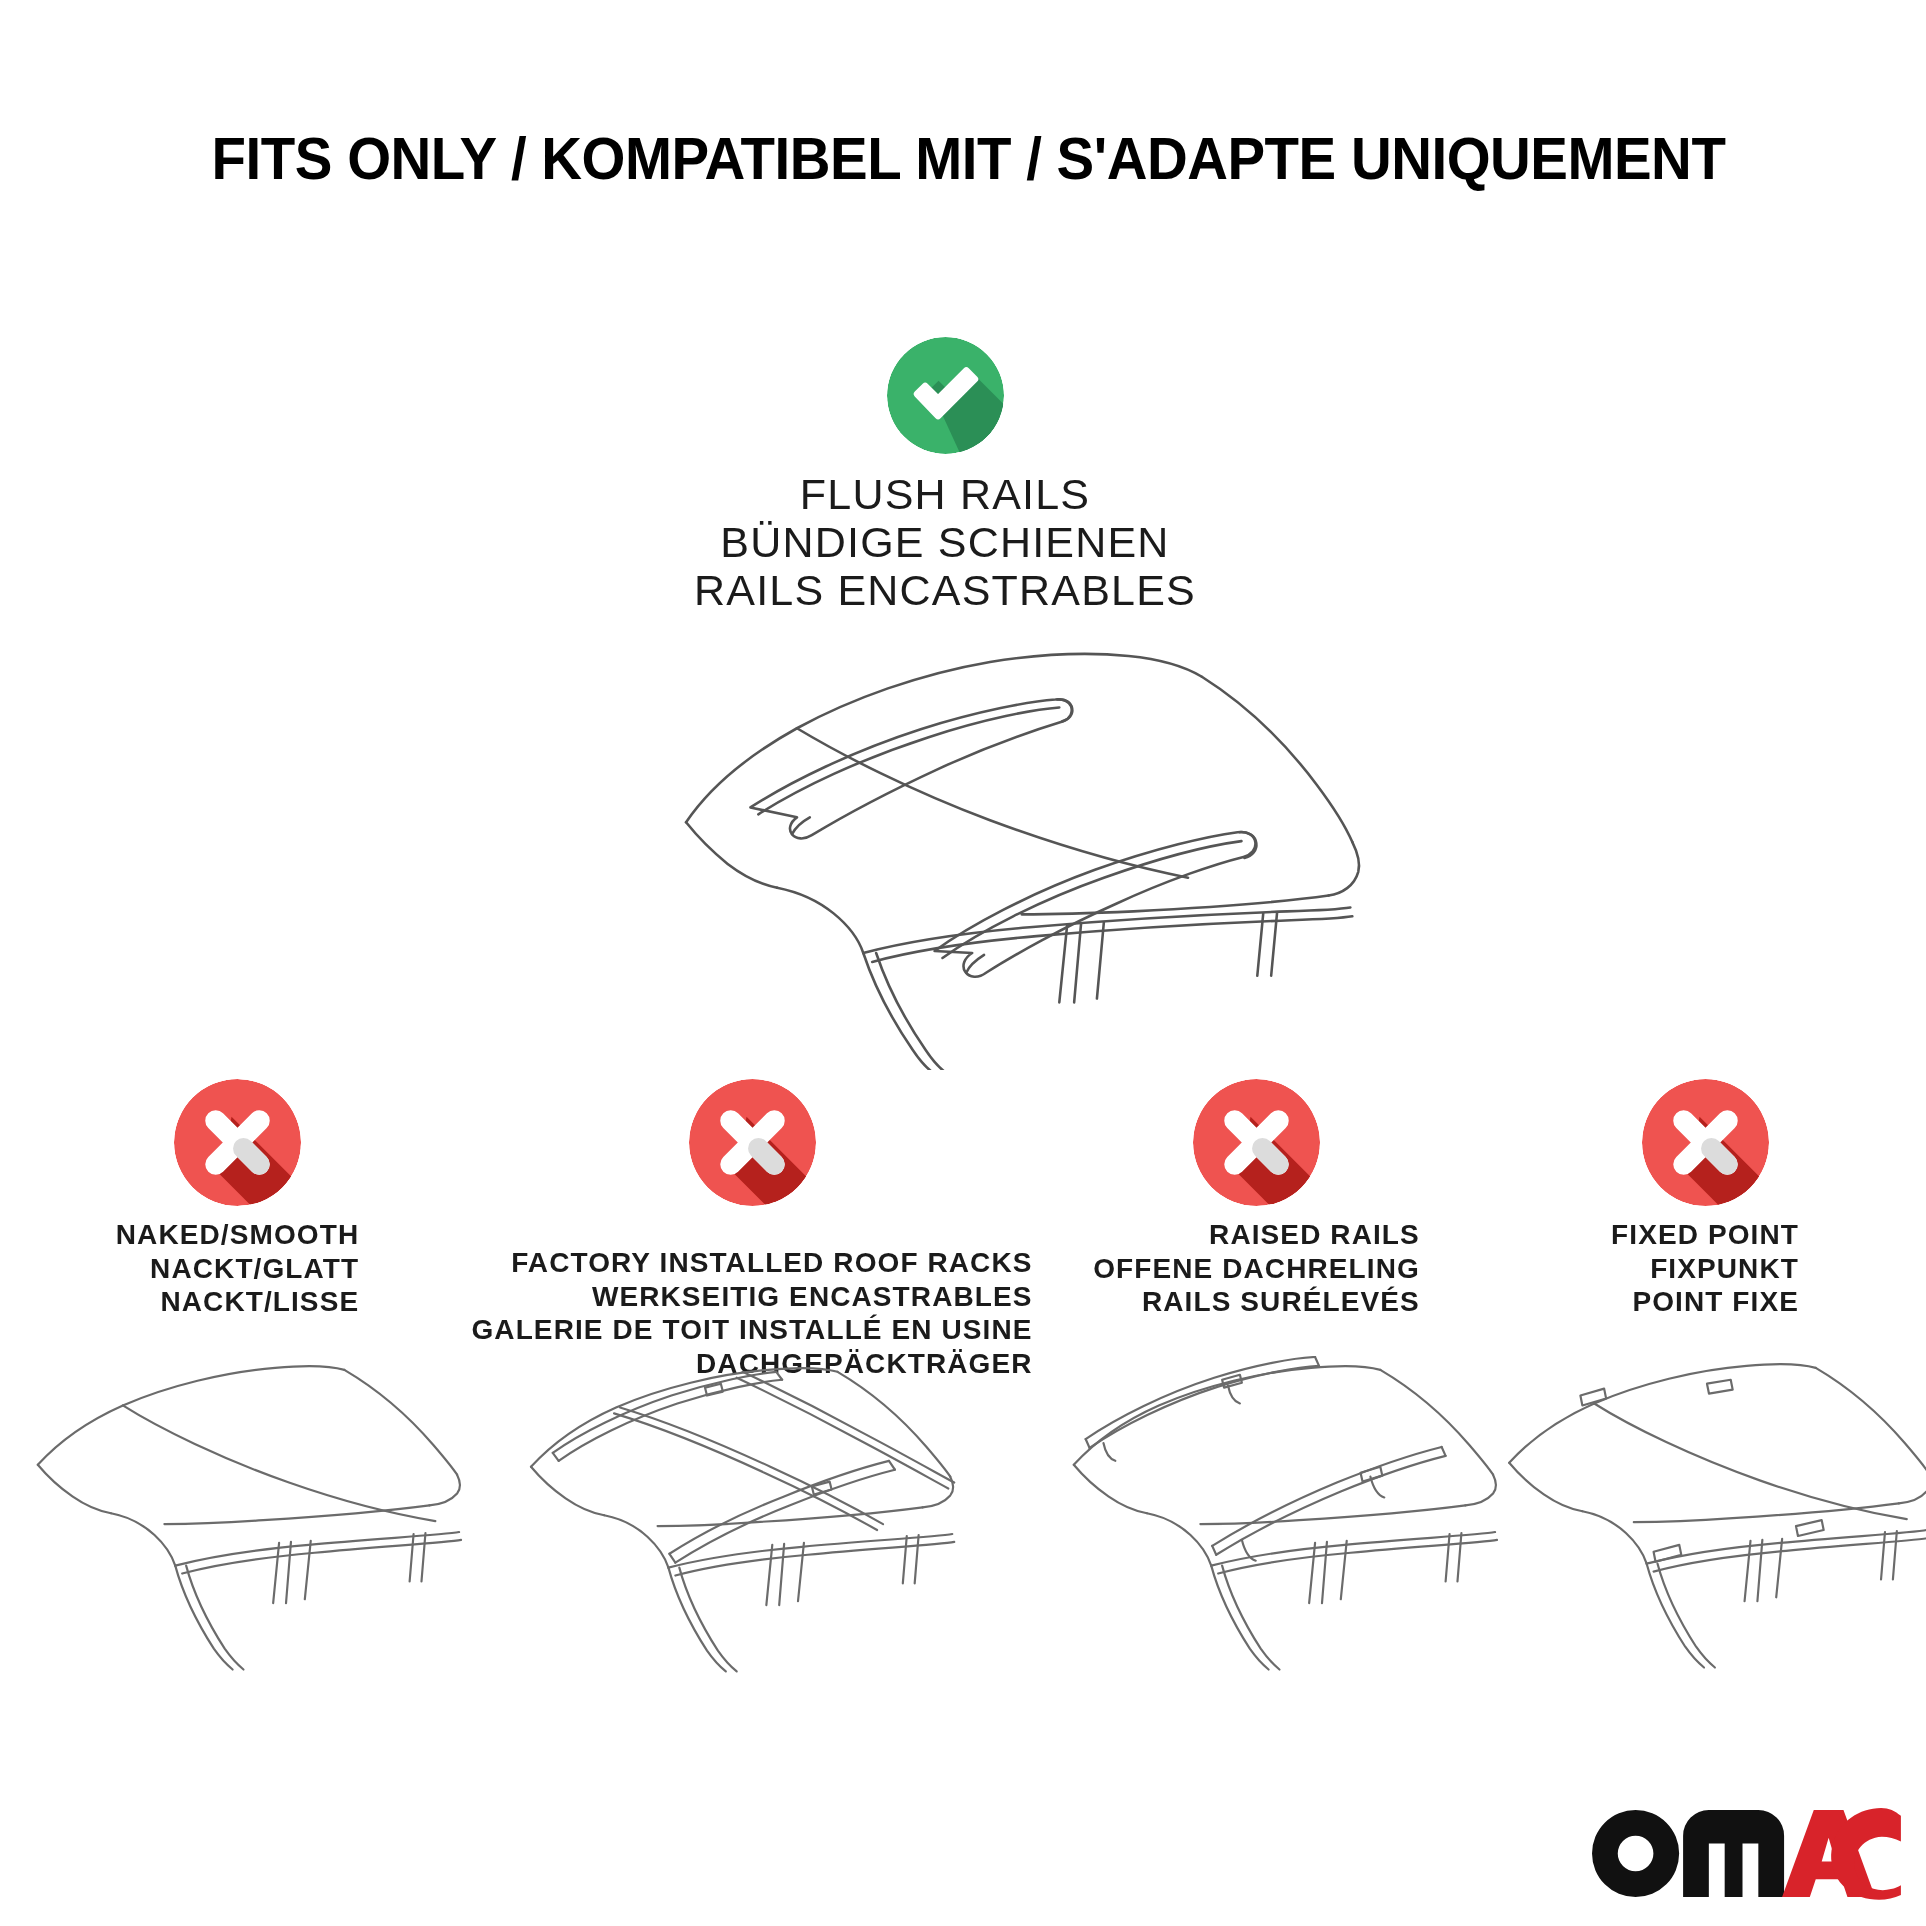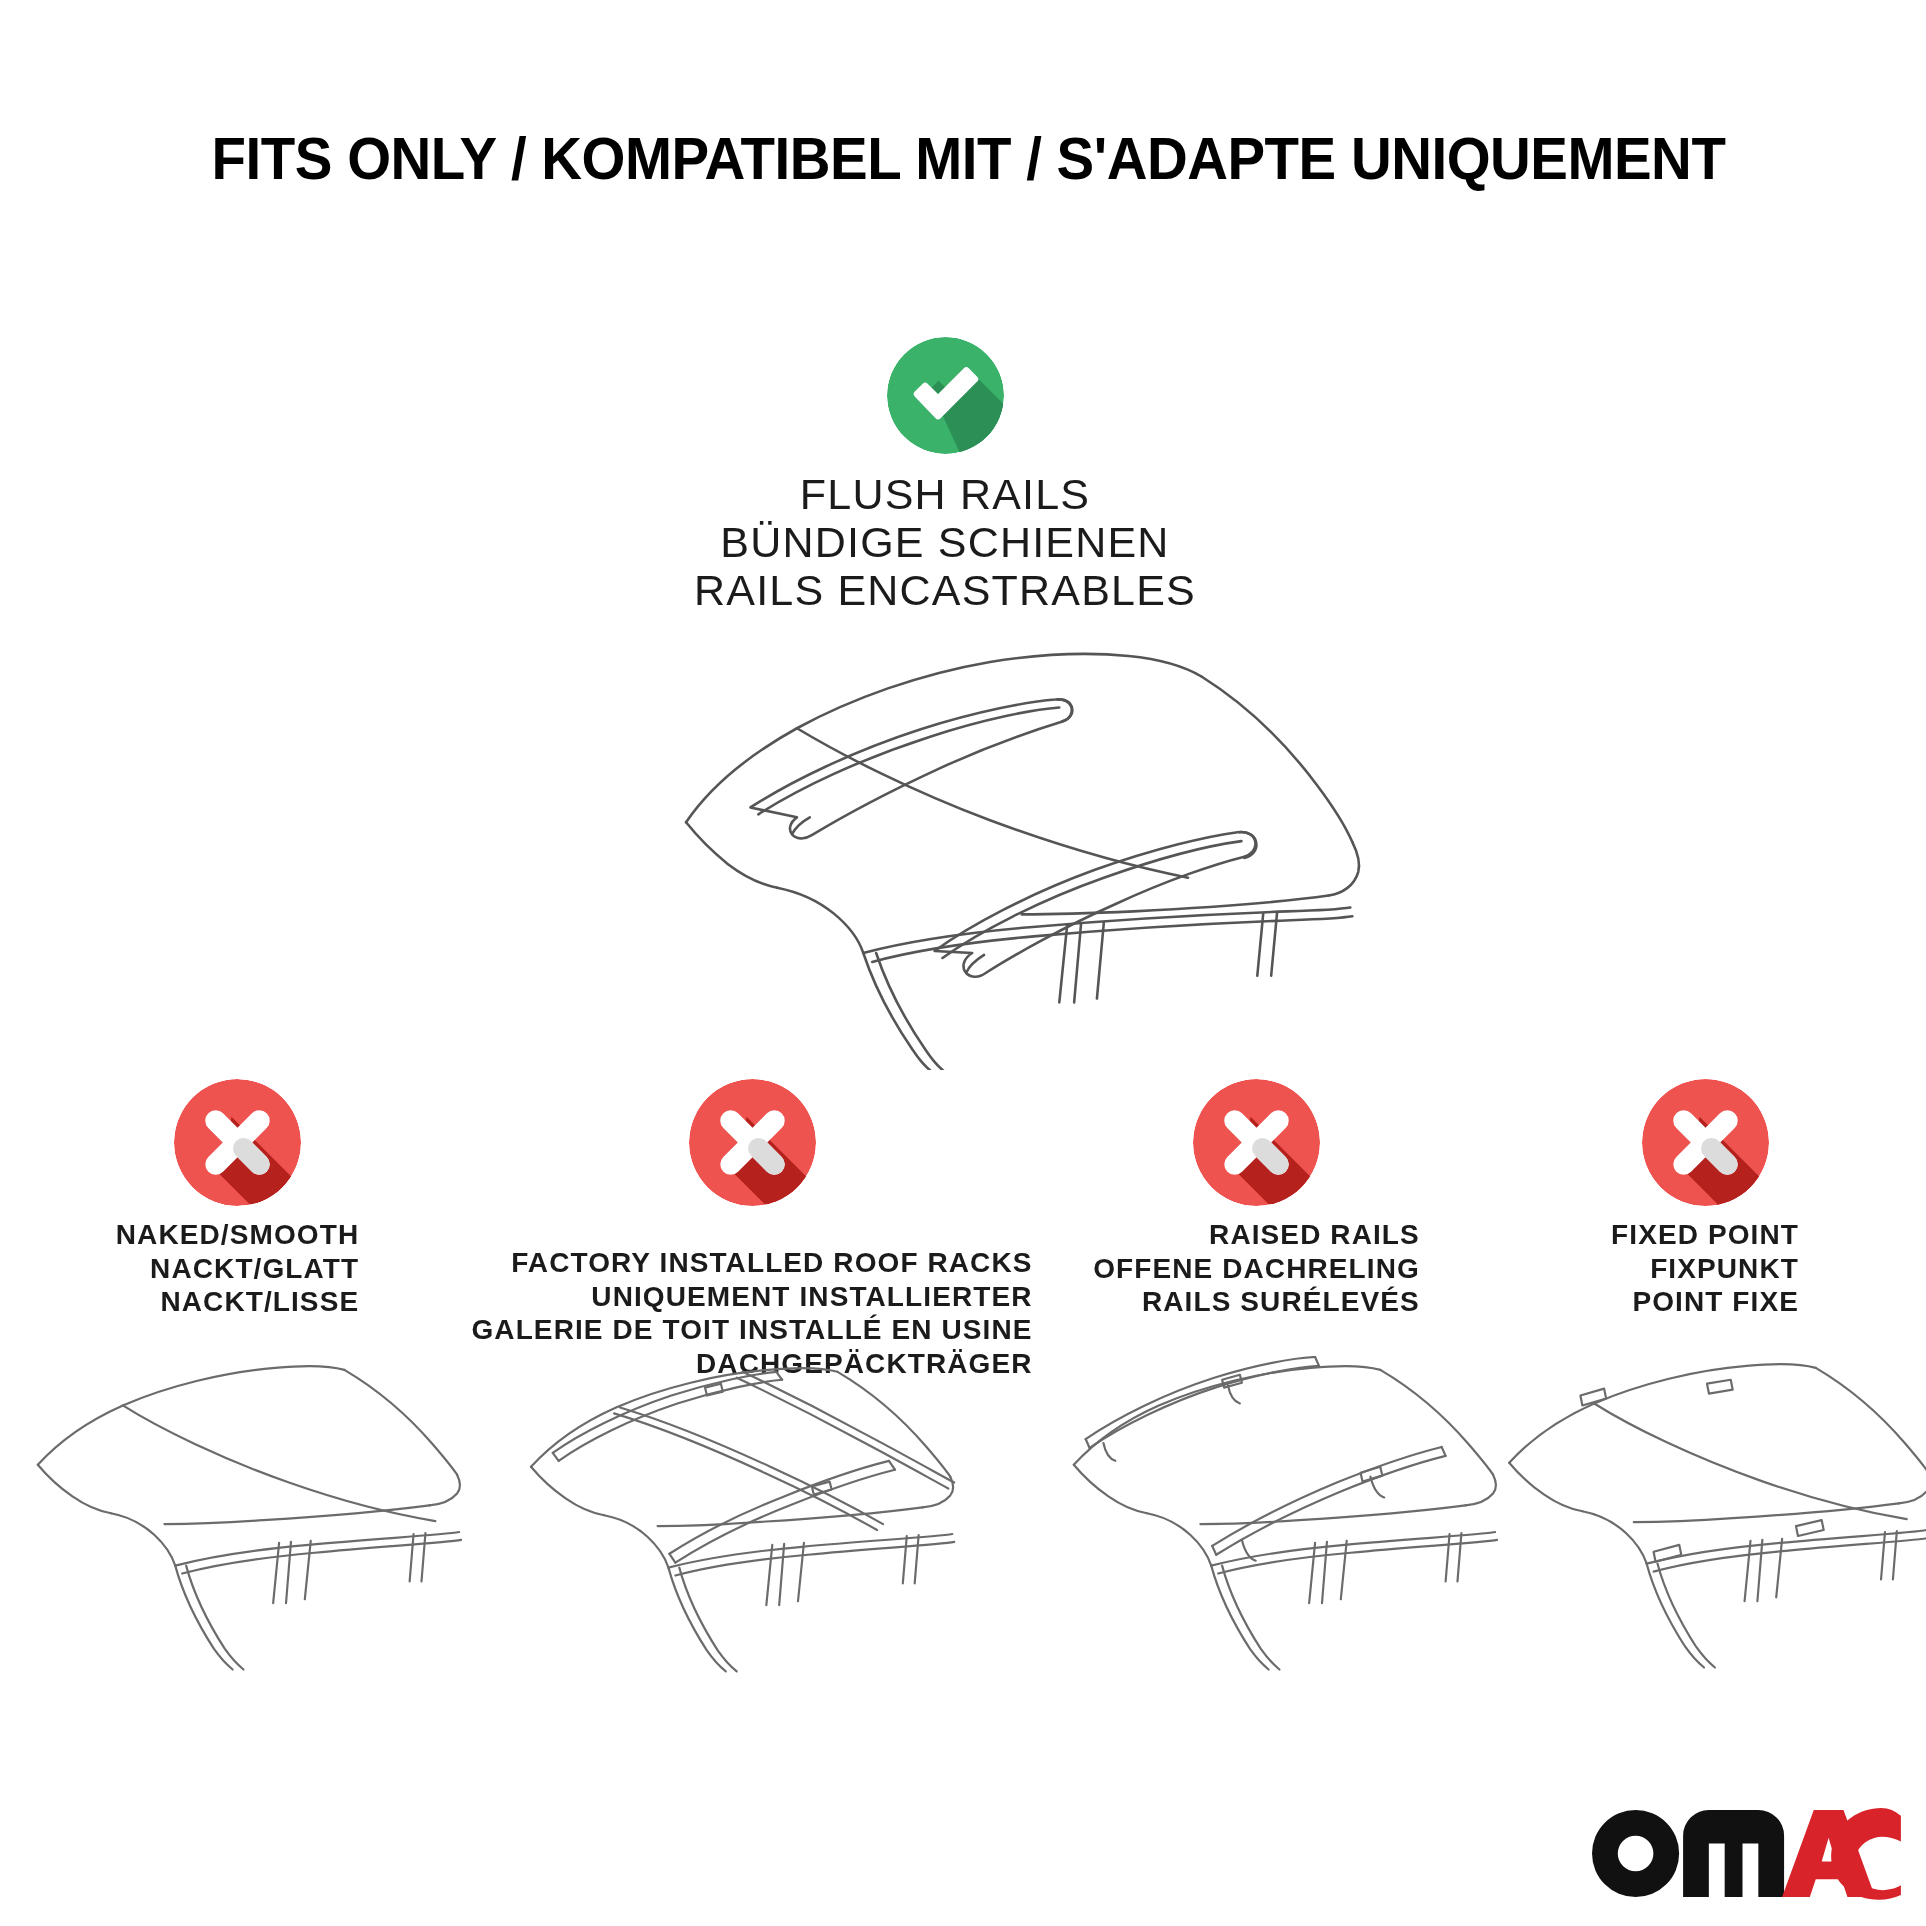--- a/index.html
+++ b/index.html
@@ -265,21 +265,21 @@
           <g stroke="#ffffff" stroke-width="21" stroke-linecap="round">
             <line x1="42" y1="42" x2="86" y2="86"></line>
             <line x1="86" y1="42" x2="42" y2="86"></line>
           </g>
           <line x1="70" y1="70" x2="86" y2="86" stroke="#dcdcdc" stroke-width="21" stroke-linecap="round"></line>
         </g>
       </svg>
     </div>
     <div class="excl-label">
       <span class="ln">FACTORY INSTALLED ROOF RACKS</span>
-      <span class="ln">UNIQUEMENT INSTALLIERTER</span>
+      <span class="ln">WERKSEITIG ENCASTRABLES</span>
       <span class="ln">GALERIE DE TOIT INSTALLÉ EN USINE</span>
       <span class="ln">DACHGEPÄCKTRÄGER</span>
     </div>
   </div>
 
   <div class="excluded-col col-3">
     <div class="badge x-badge">
       <svg viewBox="0 0 128 128" xmlns="http://www.w3.org/2000/svg">
         <defs>
             <clipPath id="clipX3">

